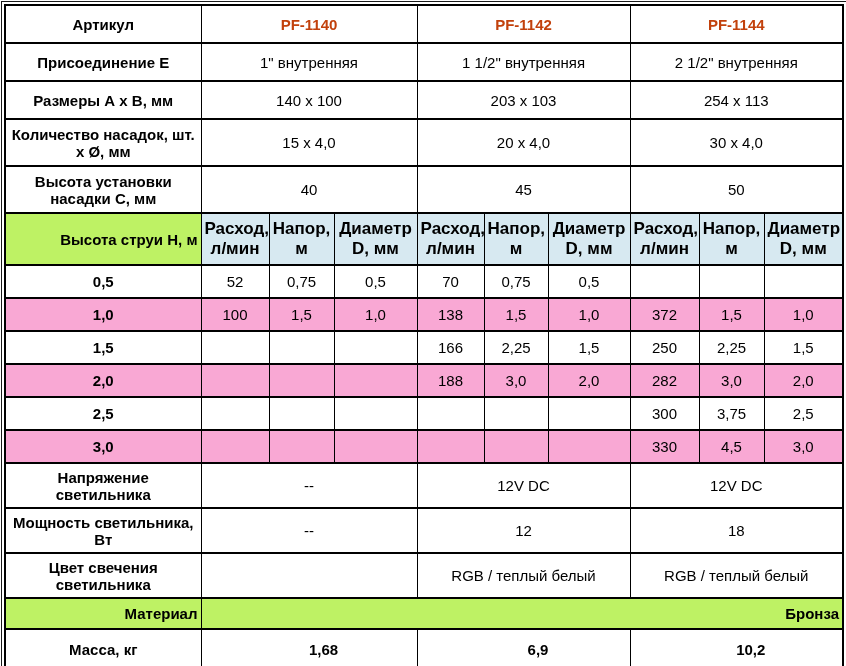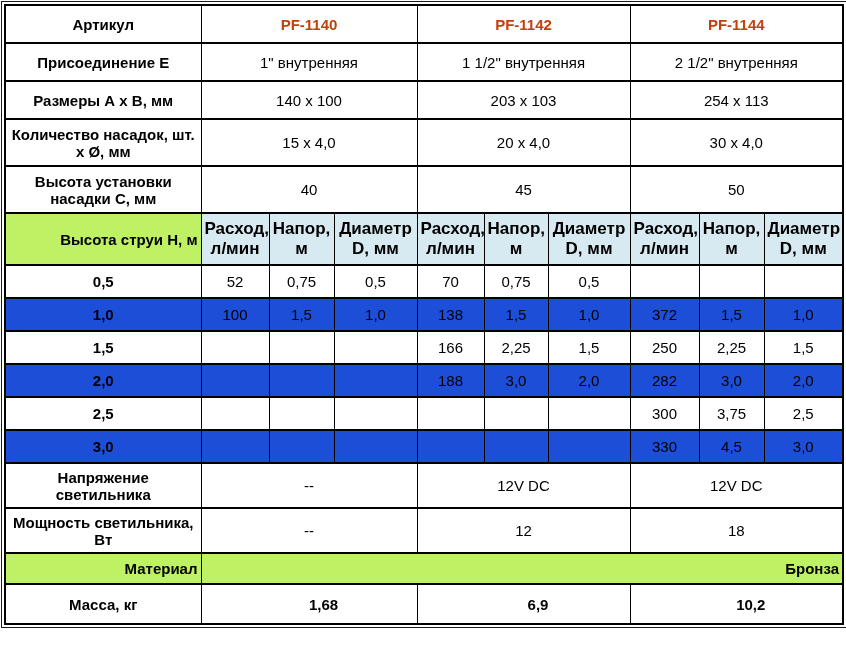--- a/index.html
+++ b/index.html
@@ -39,21 +39,21 @@
   tr.rh33 td { height: 29px; }
   tr.rh45 td { height: 41px; }
   tr.rh31 td { height: 27px; }
   tr.rh40 td { height: 36px; }
 
   td.lbl { font-weight: bold; }
   td.code { font-weight: bold; color: #c2410c; }
   td.subhdr { font-weight: bold; font-size: 17px; line-height: 1.15; background: #d7e9f1; }
   td.shaded { background: #bef264; text-align: right; }
   td.boldval { font-weight: bold; padding-left: 32px; }
-  tr.jet-shaded td { background: #1d4ed8; }
+  tr.jet-shaded td { background: #f9a8d4; }
 </style>
 </head>
 <body>
 
 <div class="frame">
 <table class="spec">
   <colgroup>
     <col style="width:196px">
     <col style="width:68px">
         <col style="width:65px">
@@ -195,20 +195,26 @@
     <td colspan="3">12V DC</td>
   </tr>
 
   <tr class="rh45">
     <td class="lbl">Мощность светильника, Вт</td>
     <td colspan="3">--</td>
     <td colspan="3">12</td>
     <td colspan="3">18</td>
   </tr>
 
+  <tr class="rh45">
+    <td class="lbl">Цвет свечения светильника</td>
+    <td colspan="3"></td>
+    <td colspan="3">RGB / теплый белый</td>
+    <td colspan="3">RGB / теплый белый</td>
+  </tr>
 
   <tr class="rh31">
     <td class="lbl shaded">Материал</td>
     <td colspan="9" class="shaded boldval">Бронза</td>
   </tr>
 
   <tr class="rh40">
     <td class="lbl">Масса, кг</td>
     <td colspan="3" class="boldval">1,68</td>
     <td colspan="3" class="boldval">6,9</td>

